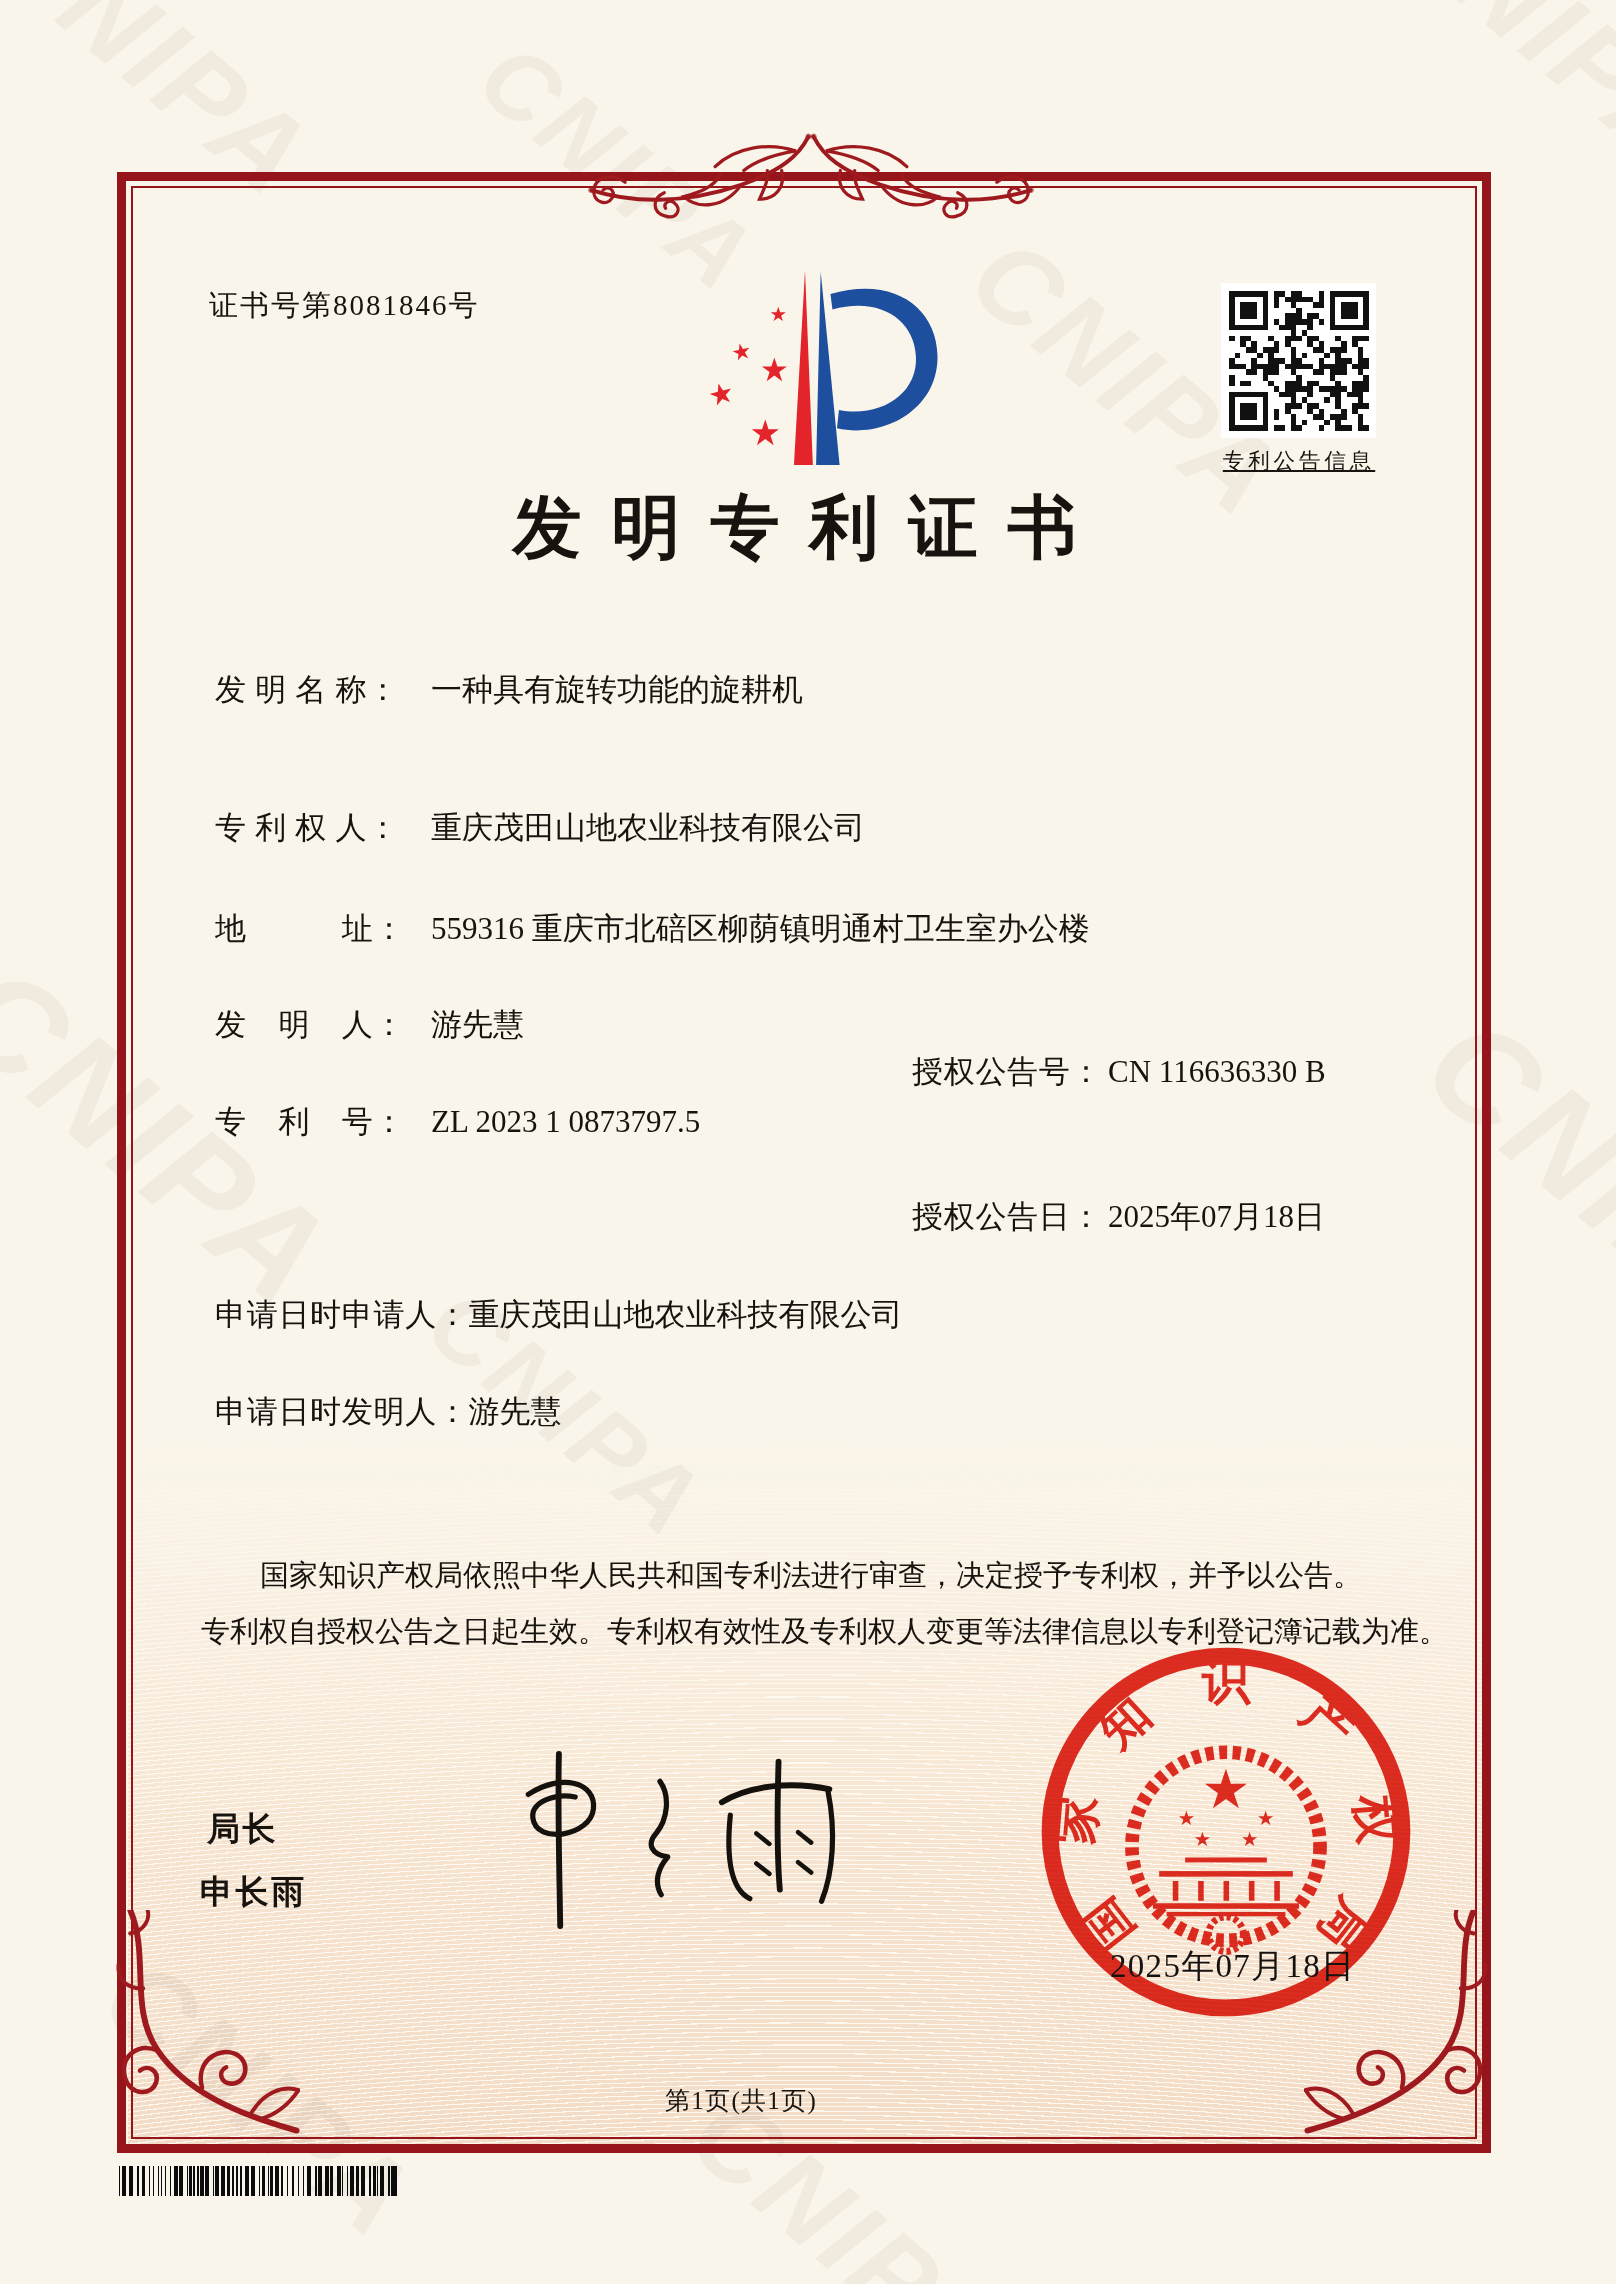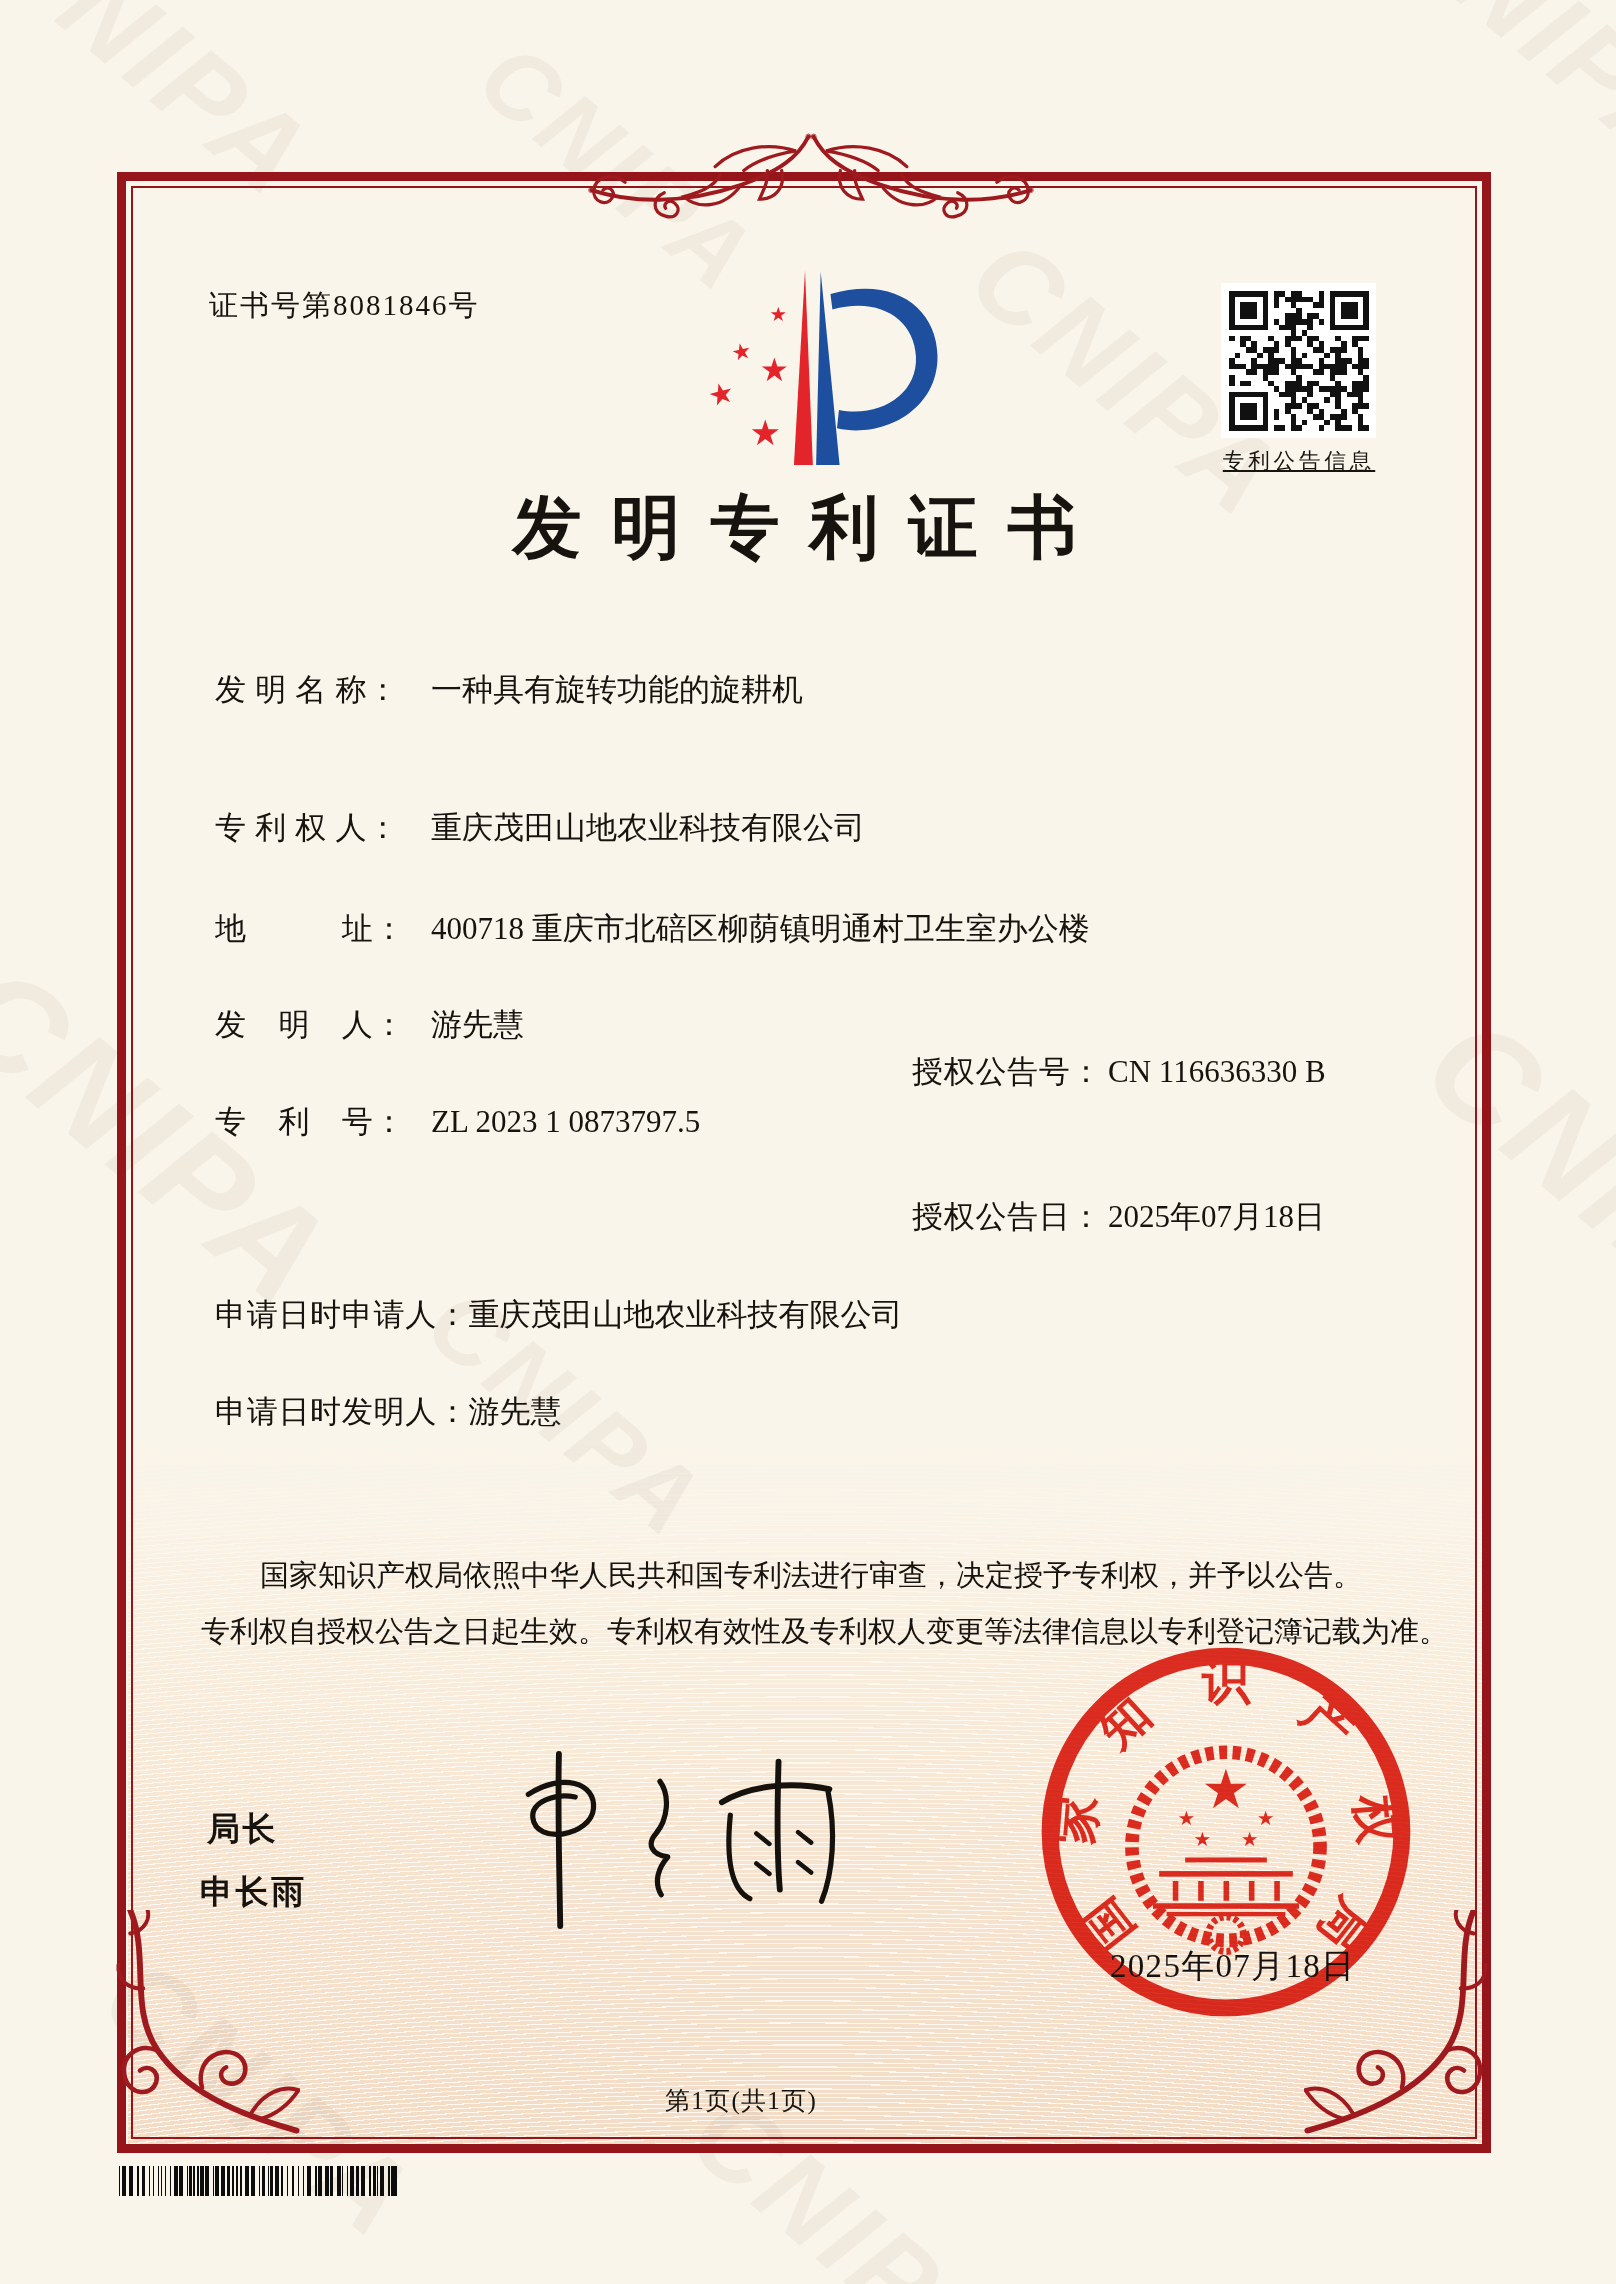--- a/index.html
+++ b/index.html
@@ -457,21 +457,21 @@
 
   <div class="abs title">发明专利证书</div>
 
   <div class="abs row" style="left:215px;top:669px">
     <span class="lbl w330">发 明 名 称：</span><span class="val">一种具有旋转功能的旋耕机</span>
   </div>
   <div class="abs row" style="left:215px;top:807px">
     <span class="lbl w330">专 利 权 人：</span><span class="val">重庆茂田山地农业科技有限公司</span>
   </div>
   <div class="abs row" style="left:215px;top:908px">
-    <span class="lbl w330">地　　　址：</span><span class="val">400718 重庆市北碚区柳荫镇明通村卫生室办公楼</span>
+    <span class="lbl w330">地　　　址：</span><span class="val">559316 重庆市北碚区柳荫镇明通村卫生室办公楼</span>
   </div>
   <div class="abs row" style="left:215px;top:1004px">
     <span class="lbl w330">发　明　人：</span><span class="val">游先慧</span>
   </div>
   <div class="abs row" style="left:215px;top:1101px">
     <span class="lbl w330">专　利　号：</span><span class="val">ZL 2023 1 0873797.5</span>
   </div>
   <div class="abs row" style="left:912px;top:1051px">
     <span class="lbl w300">授权公告号：</span><span class="val">CN 116636330 B</span>
   </div>

